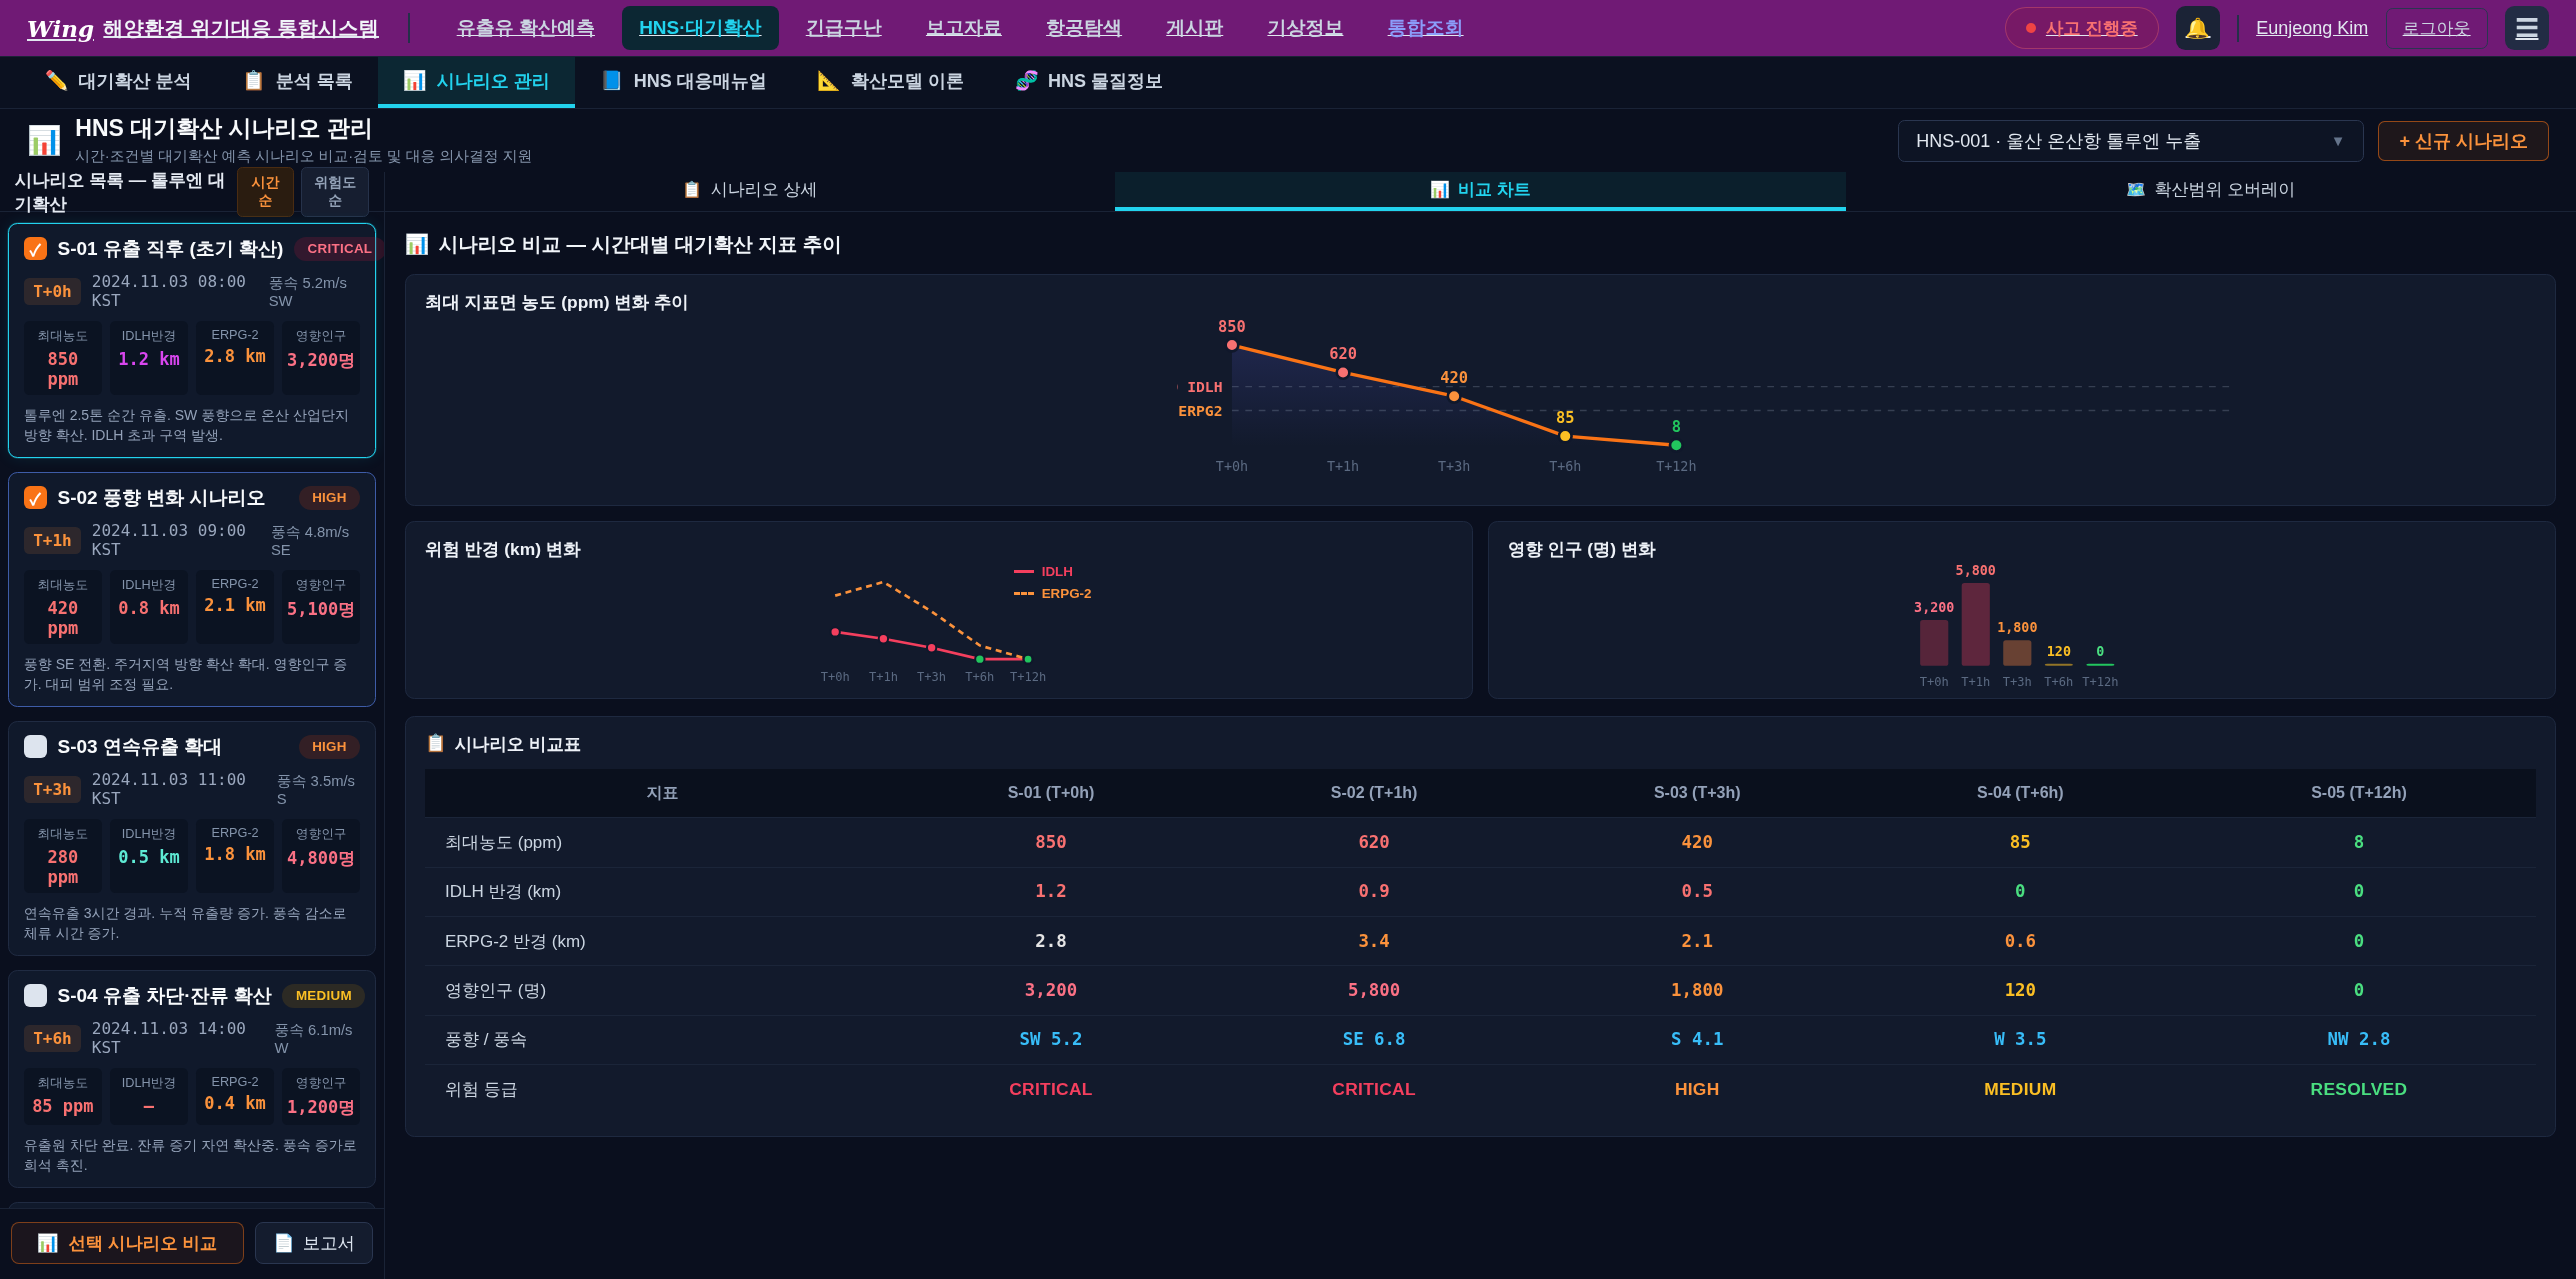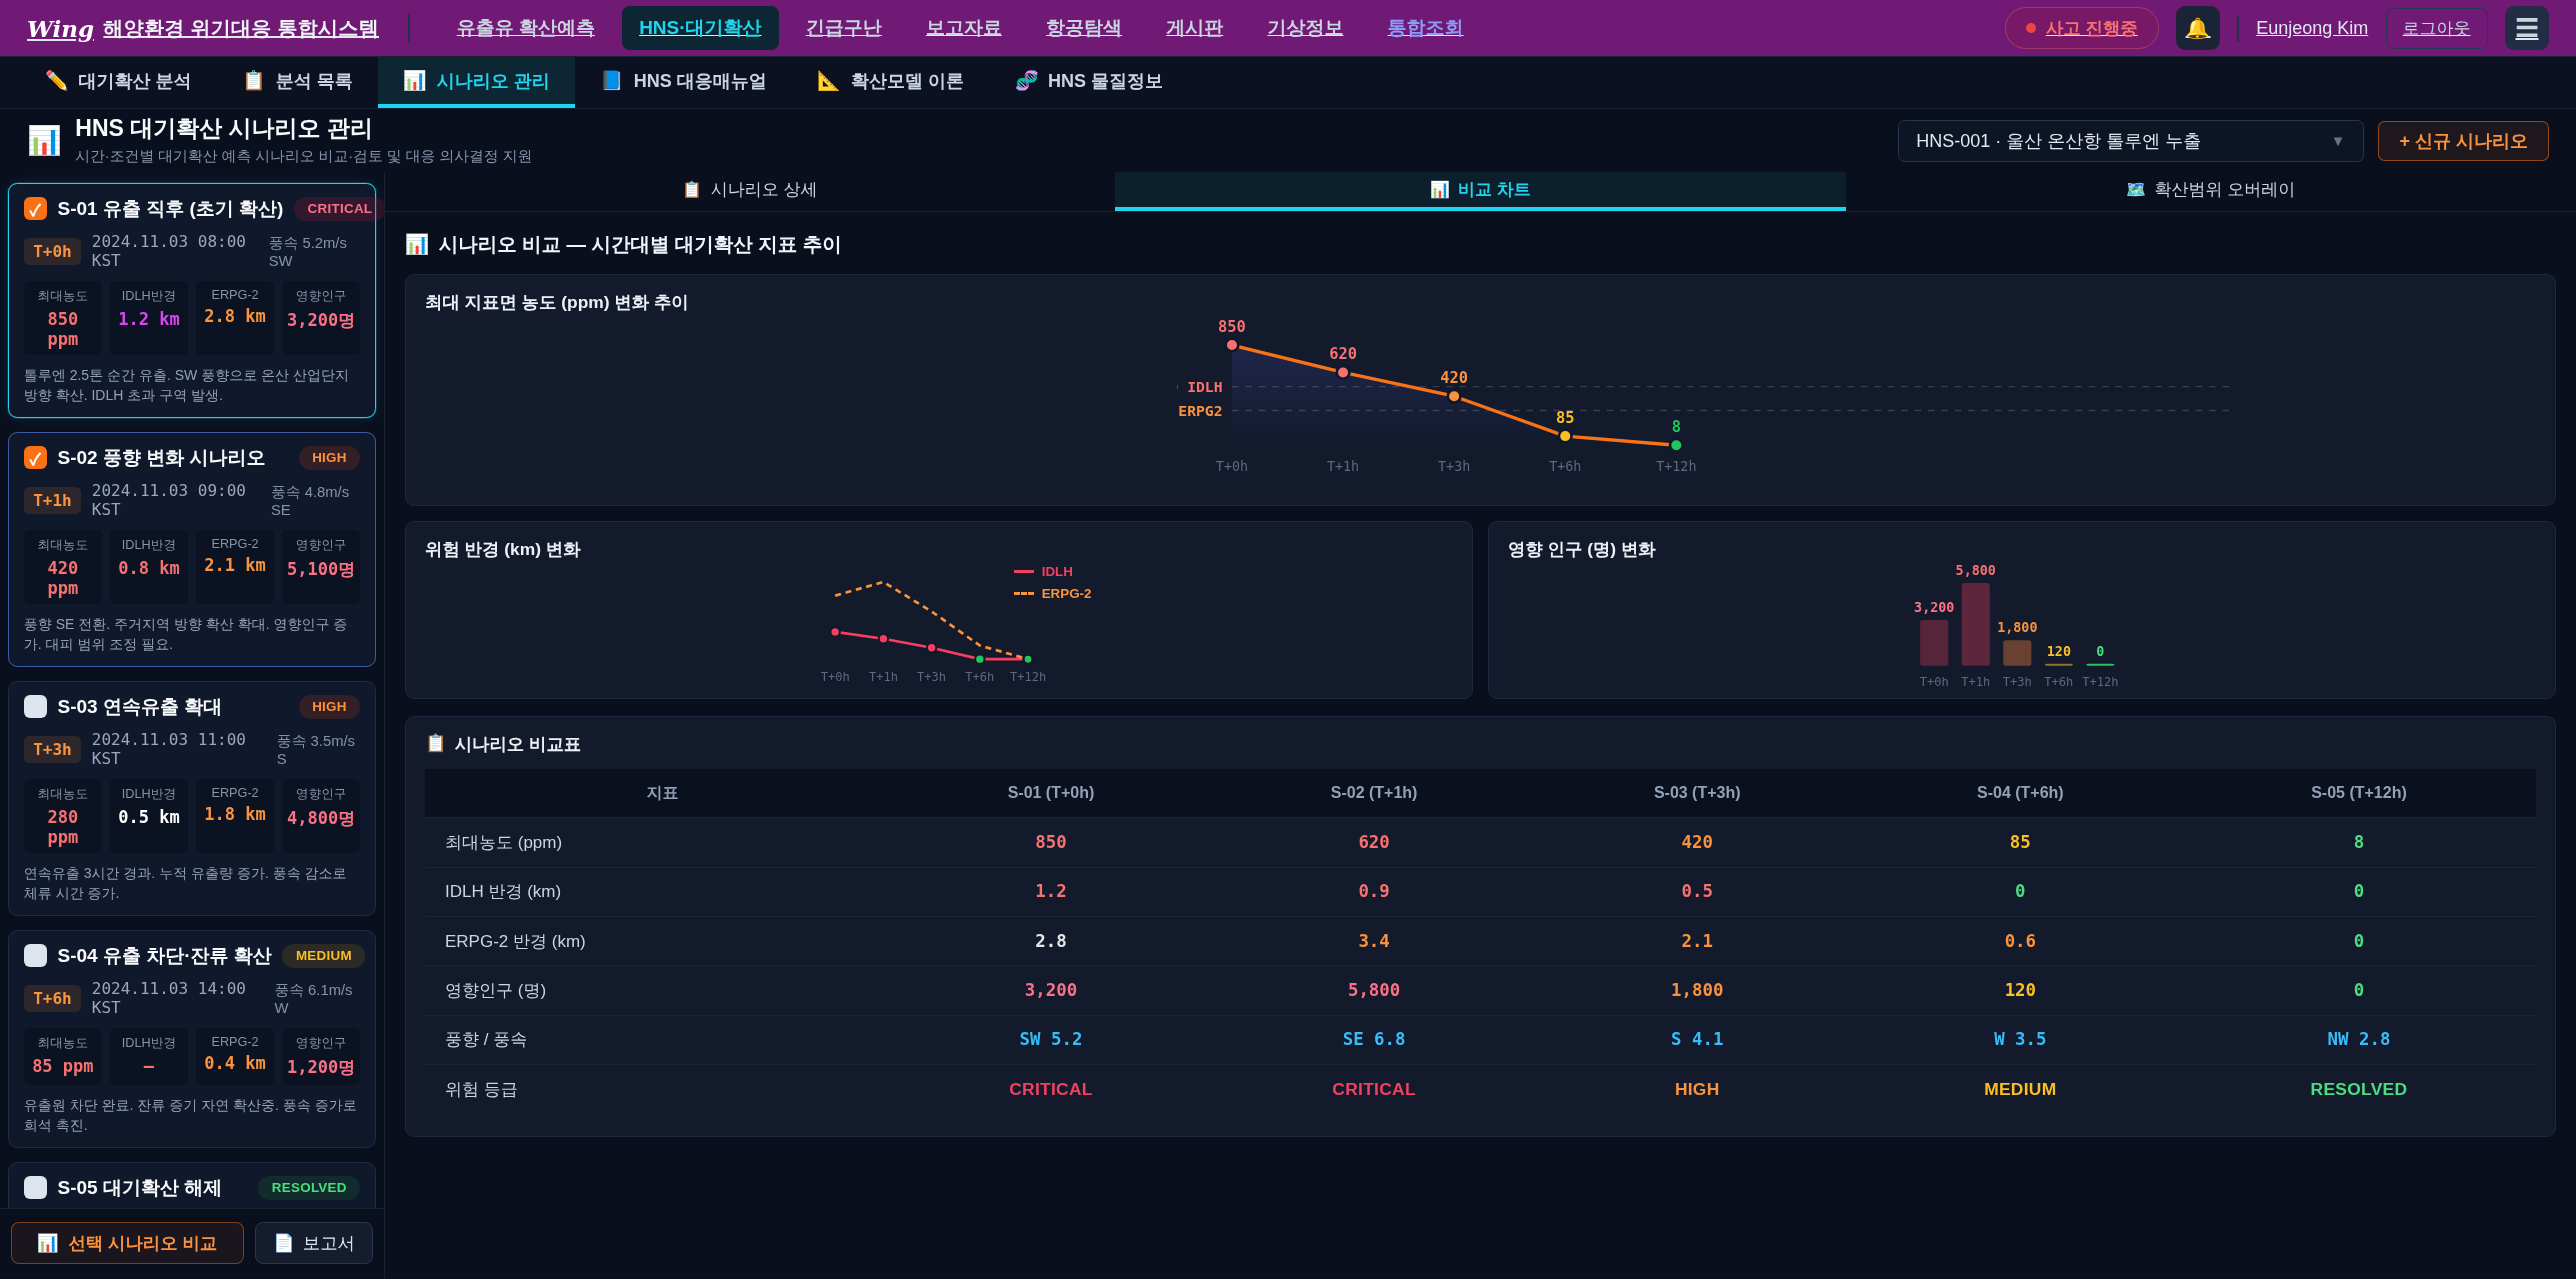--- a/index.html
+++ b/index.html
@@ -181,20 +181,27 @@
         <span>HNS-001 · 울산 온산항 톨루엔 누출</span>
         <span class="caret">▼</span>
       </div>
       <button class="new-btn">+ 신규 시나리오</button>
     </div>
   </div>
 
   <div class="content">
 
     <aside class="sidebar">
+      <div class="sb-header">
+        <span class="sb-title">시나리오 목록 — 톨루엔 대기확산</span>
+        <div class="sb-sorts" id="sorts">
+            <button class="sort-btn active">시간순</button>
+            <button class="sort-btn">위험도순</button>
+          </div>
+      </div>
       <div class="card-list" id="cardlist">
           <div class="scard sel-active">
             <div class="sc-row1">
               <div class="cb checked">✓</div>
               <div class="sc-title">S-01 유출 직후 (초기 확산)</div>
               <div class="sc-badge" style="color: rgb(251, 113, 133); background: rgba(190, 18, 60, 0.2);">CRITICAL</div>
             </div>
             <div class="sc-row2">
               <div class="time-chip mono">T+0h</div>
               <div class="ts mono">2024.11.03 08:00 KST</div>
@@ -262,21 +269,21 @@
               <div class="ts mono">2024.11.03 11:00 KST</div>
               <div class="wind">풍속 3.5m/s S</div>
             </div>
             <div class="sc-metrics">
               <div class="metric">
                 <div class="m-label">최대농도</div>
                 <div class="m-value mono" style="color: rgb(248, 113, 113);">280 ppm</div>
               </div>
               <div class="metric">
                 <div class="m-label">IDLH반경</div>
-                <div class="m-value mono" style="color: #ffffff;">0.5 km</div>
+                <div class="m-value mono" style="color: #5eead4;">0.5 km</div>
               </div>
               <div class="metric">
                 <div class="m-label">ERPG-2</div>
                 <div class="m-value mono" style="color: rgb(251, 146, 60);">1.8 km</div>
               </div>
               <div class="metric">
                 <div class="m-label">영향인구</div>
                 <div class="m-value mono" style="color: rgb(251, 113, 133);">4,800명</div>
               </div>
             </div>

